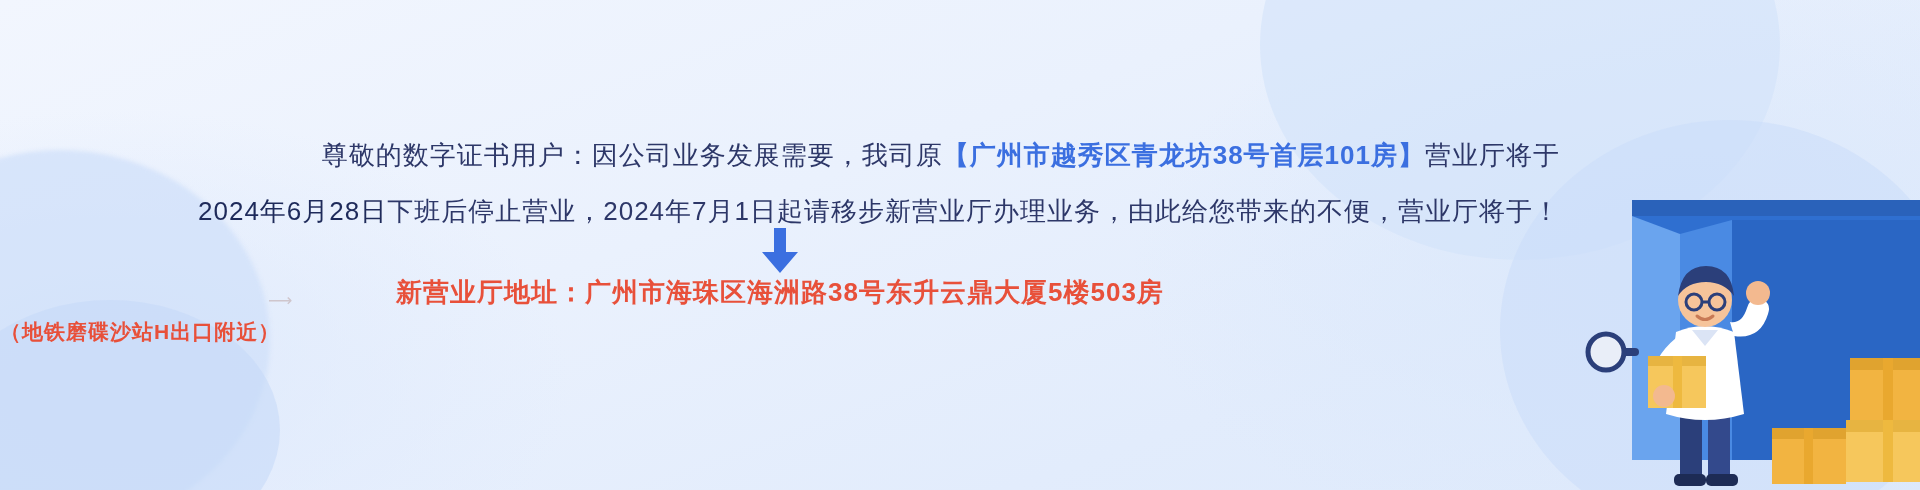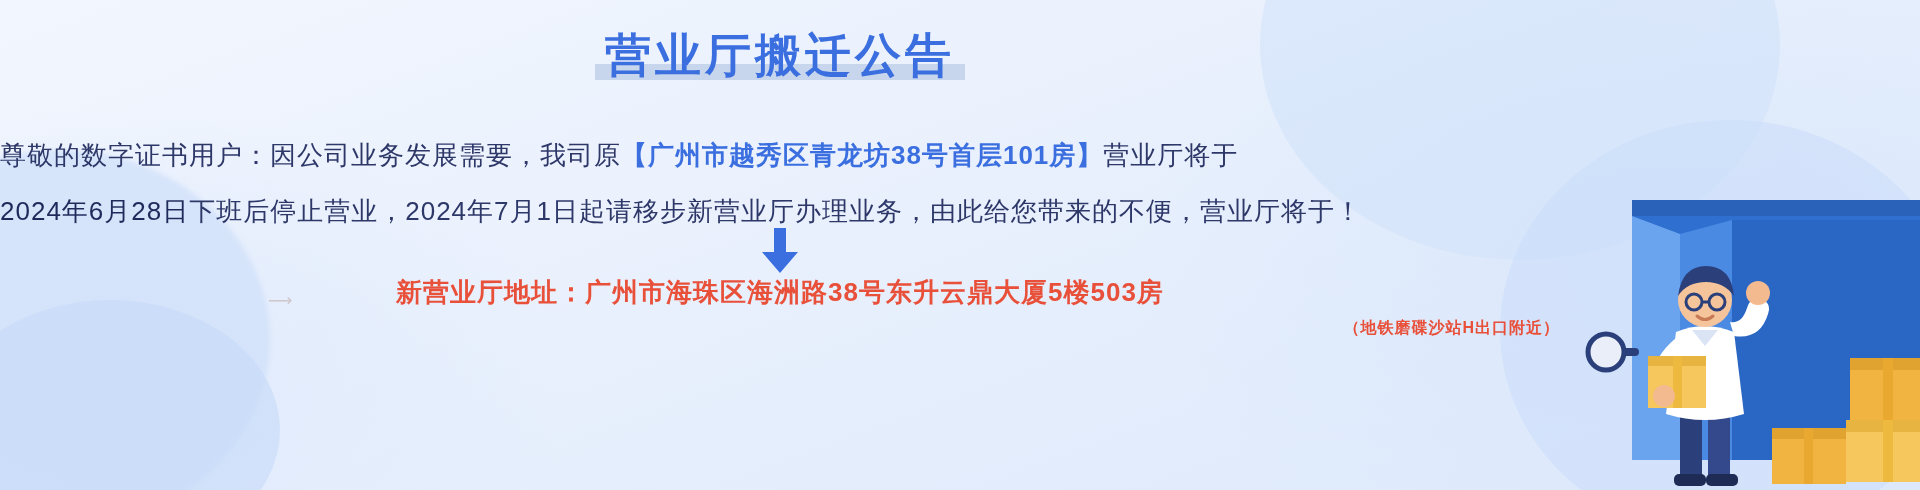--- a/index.html
+++ b/index.html
@@ -62,21 +62,21 @@
     height:16px;
     background:#c5d4ec;
     z-index:-1;
     opacity:.95;
   }
   .title .txt { position:relative; z-index:2; }
 
   .para {
     position:absolute;
     left:0; right:0;
-    text-align:left;
+    text-align:right;
     color:#2d3768;
     font-size:26px;
     letter-spacing:1px;
     white-space:nowrap;
   }
   .line1 { top:138px; }
   .line2 { top:194px; }
   .em-blue { color:#3b6fe0; font-weight:bold; }
   .em-dark { color:#1e2a5a; font-weight:normal; }
 
@@ -101,23 +101,23 @@
     color:#e8503a;
     font-size:26px;
     font-weight:bold;
     letter-spacing:1px;
     white-space:nowrap;
   }
   .addr-sub {
     position:absolute;
     left:0; right:0;
     top:318px;
-    text-align:right;
+    text-align:left;
     color:#e8503a;
-    font-size:16px;
+    font-size:21px;
     font-weight:bold;
     letter-spacing:1px;
     white-space:nowrap;
   }
   .tiny-arrow {
     position:absolute;
     left:268px;
     top:290px;
     color:#c8b9bd;
     font-size:17px;
@@ -137,26 +137,20 @@
 
 <div class="banner">
 
   <div class="blob blob-l1"></div>
   <div class="blob blob-l2"></div>
   <div class="blob blob-r1"></div>
   <div class="blob blob-r2"></div>
 
   <div class="content">
 
-    <div class="title-wrap">
-      <div class="title">
-        <span class="hl"></span>
-        <span class="txt">营业厅搬迁公告</span>
-      </div>
-    </div>
 
     <div class="para line1">
       <span>尊敬的数字证书用户：因公司业务发展需要，我司原</span><span class="em-blue">【广州市越秀区青龙坊38号首层101房】</span><span>营业厅将于</span>
     </div>
 
     <div class="para line2">
       <span class="em-dark">2024年6月28日</span><span>下班后停止营业，2024年7月1日起请移步新营业厅办理业务，由此给您带来的不便，营业厅将于！</span>
     </div>
 
     <div class="arrow-wrap">

